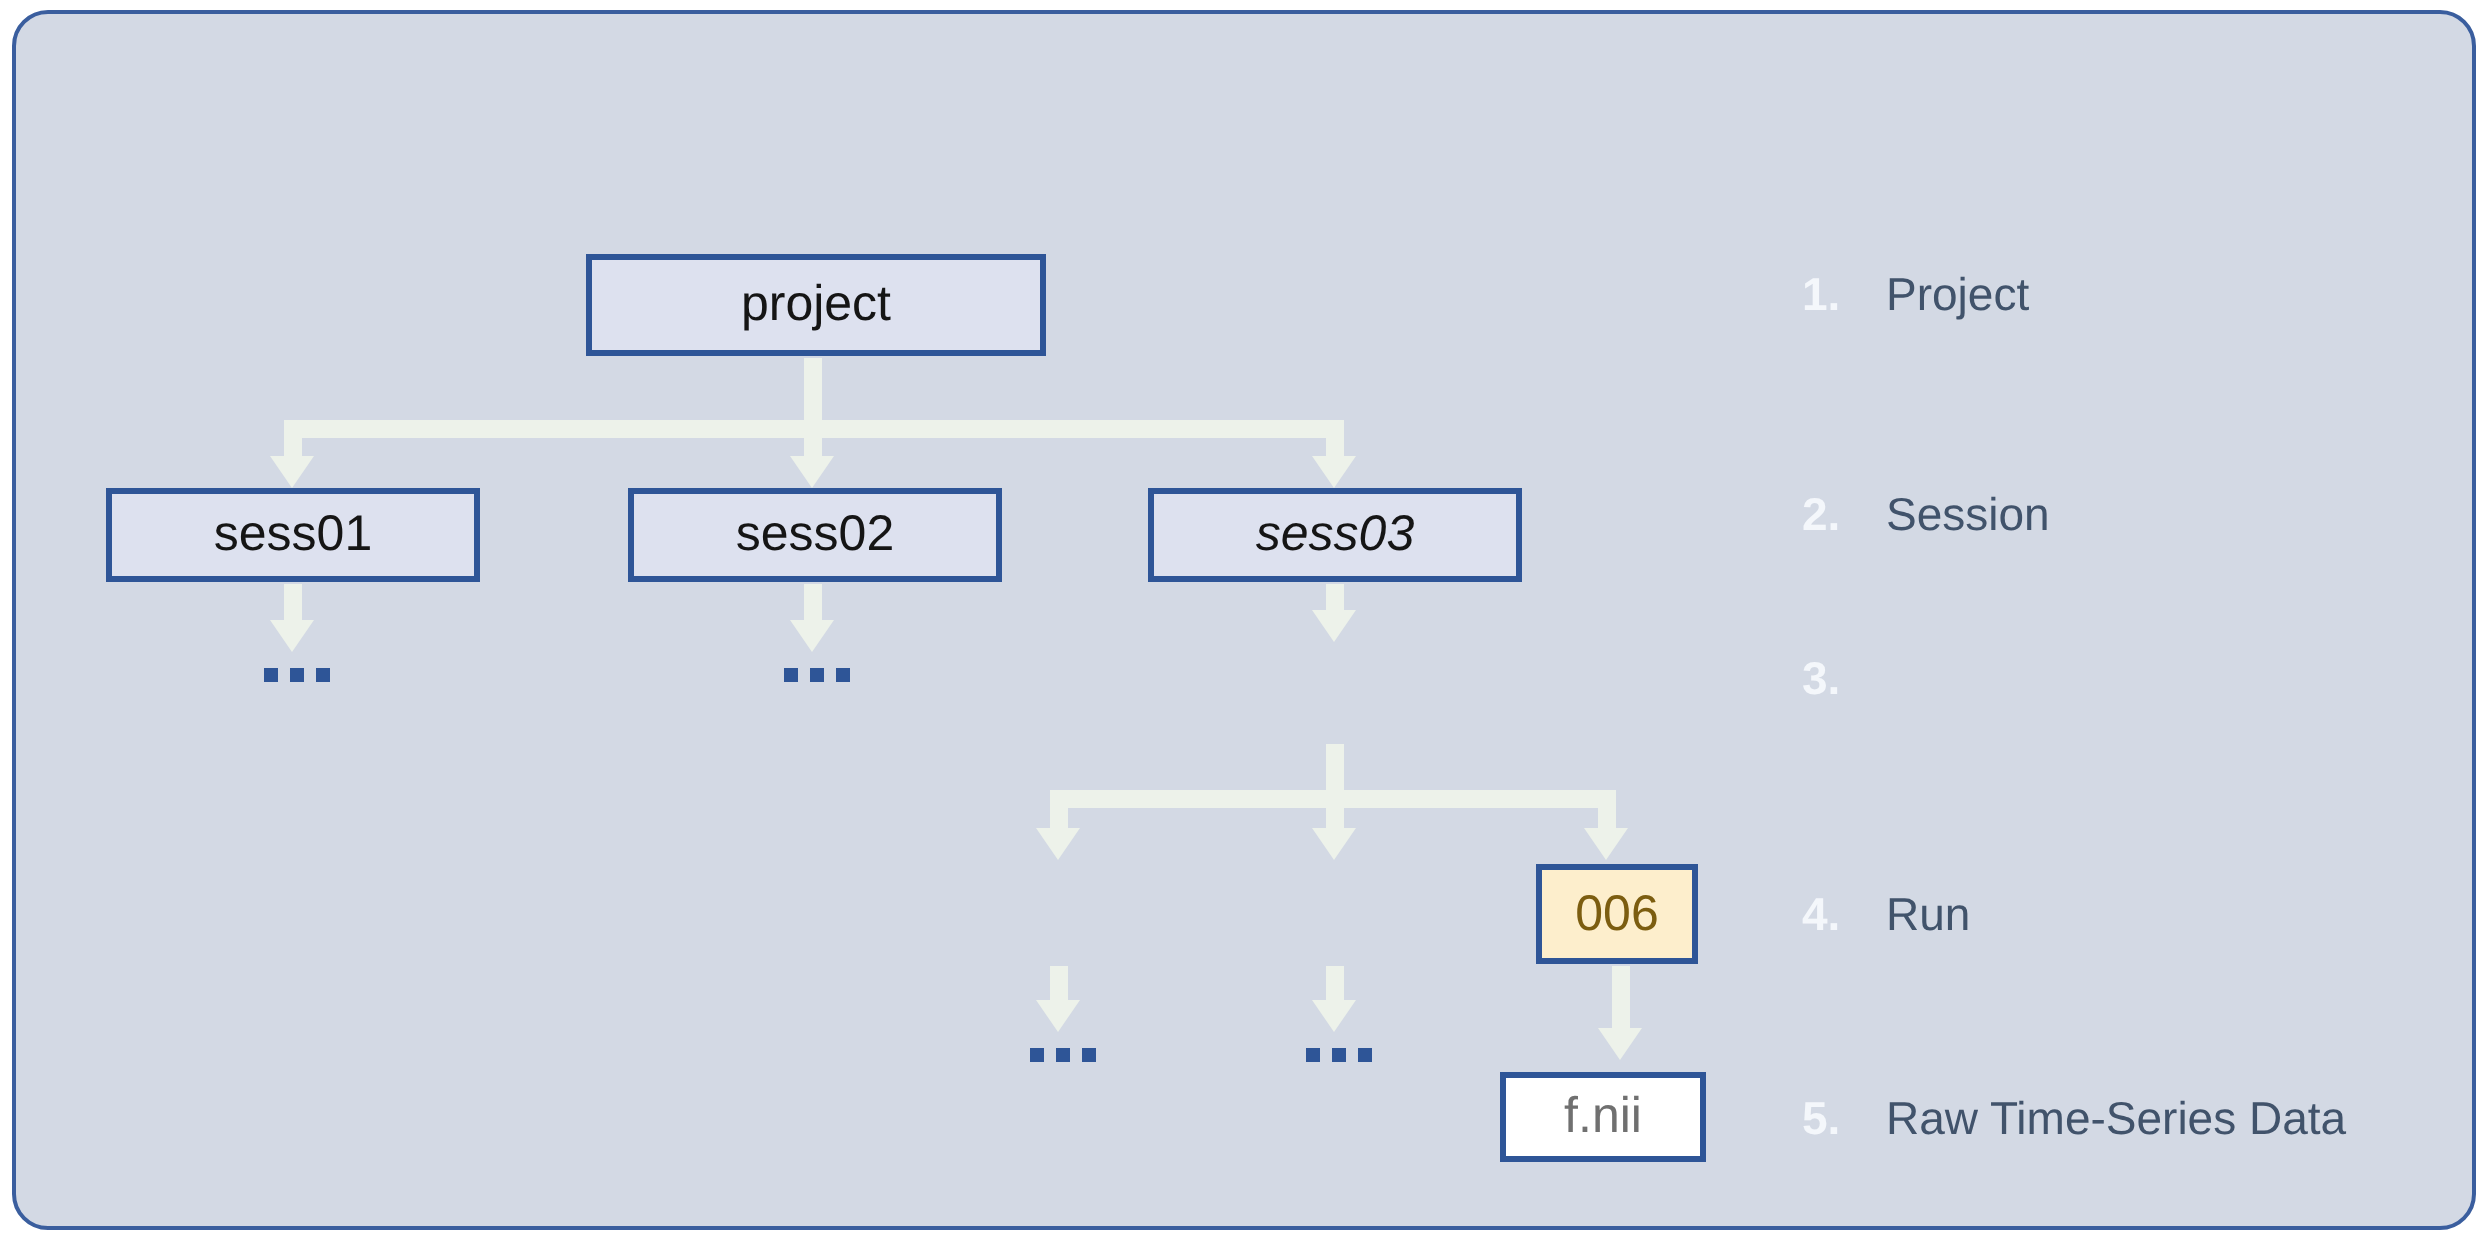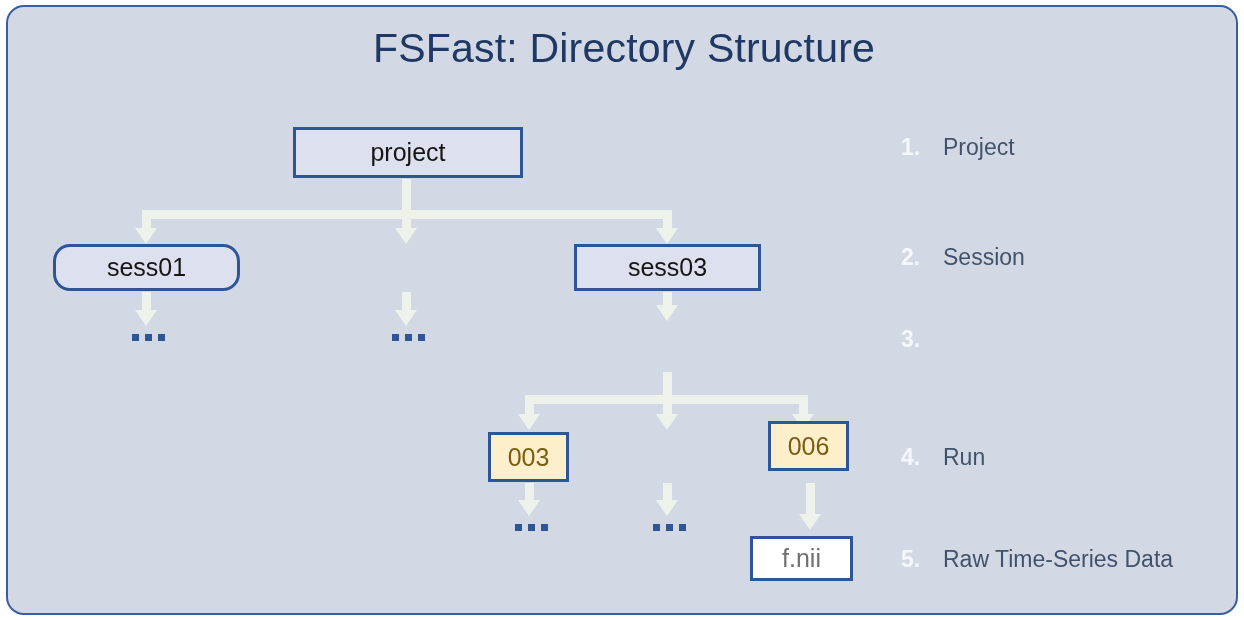--- a/index.html
+++ b/index.html
@@ -121,43 +121,45 @@
     line-height: 1.28;
     white-space: pre-line;
   }
 </style>
 </head>
 <body>
 
 <div id="slide">
   <div id="frame">
 
-    <div id="title">FSFast: Directory Structure</div>
 
     <div class="conn vline" style="left:394px; top:172px; height:32px;"></div>
 
     <div class="conn hline" style="left:134px; top:203px; width:530px;"></div>
 
     <div class="conn vline" style="left:134px; top:203px; height:19px;"></div>
     <div class="arrowhead" style="left:127px; top:221px;"></div>
 
     <div class="conn vline" style="left:394px; top:203px; height:19px;"></div>
     <div class="arrowhead" style="left:387px; top:221px;"></div>
 
     <div class="conn vline" style="left:655px; top:203px; height:19px;"></div>
     <div class="arrowhead" style="left:648px; top:221px;"></div>
 
     <div class="node dir" style="left:285px; top:120px; width:230px; height:51px;">
       <span>project</span>
     </div>
 
-    <div class="node dir" style="left:45px; top:237px; width:187px; height:47px;border-radius:17px;">
+    <div class="node dir" style="left:45px; top:237px; width:187px; height:47px;">
       <span>sess01</span>
     </div>
-    <div class="node dir" style="left:566px; top:237px; width:187px; height:47px;">
+    <div class="node dir" style="left:306px; top:237px; width:187px; height:47px;">
+      <span>sess02</span>
+    </div>
+    <div class="node dir" style="left:566px; top:237px; width:187px; height:47px;font-style:italic;">
       <span>sess03</span>
     </div>
 
     <div class="conn vline" style="left:134px; top:285px; height:19px;"></div>
     <div class="arrowhead" style="left:127px; top:303px;"></div>
     <div class="ellipsis" style="left:124px; top:327px;">
       <i></i>
       <i></i>
       <i></i>
     </div>
@@ -179,24 +181,21 @@
 
     <div class="conn vline" style="left:517px; top:388px; height:19px;"></div>
     <div class="arrowhead" style="left:510px; top:407px;"></div>
 
     <div class="conn vline" style="left:655px; top:388px; height:19px;"></div>
     <div class="arrowhead" style="left:648px; top:407px;"></div>
 
     <div class="conn vline" style="left:791px; top:388px; height:19px;"></div>
     <div class="arrowhead" style="left:784px; top:407px;"></div>
 
-    <div class="node run" style="left:480px; top:425px; width:81px; height:50px;">
-      <span>003</span>
-    </div>
-    <div class="node run" style="left:760px; top:414px; width:81px; height:50px;">
+    <div class="node run" style="left:760px; top:425px; width:81px; height:50px;">
       <span>006</span>
     </div>
 
     <div class="conn vline" style="left:517px; top:476px; height:18px;"></div>
     <div class="arrowhead" style="left:510px; top:493px;"></div>
     <div class="ellipsis" style="left:507px; top:517px;">
       <i></i>
       <i></i>
       <i></i>
     </div>

